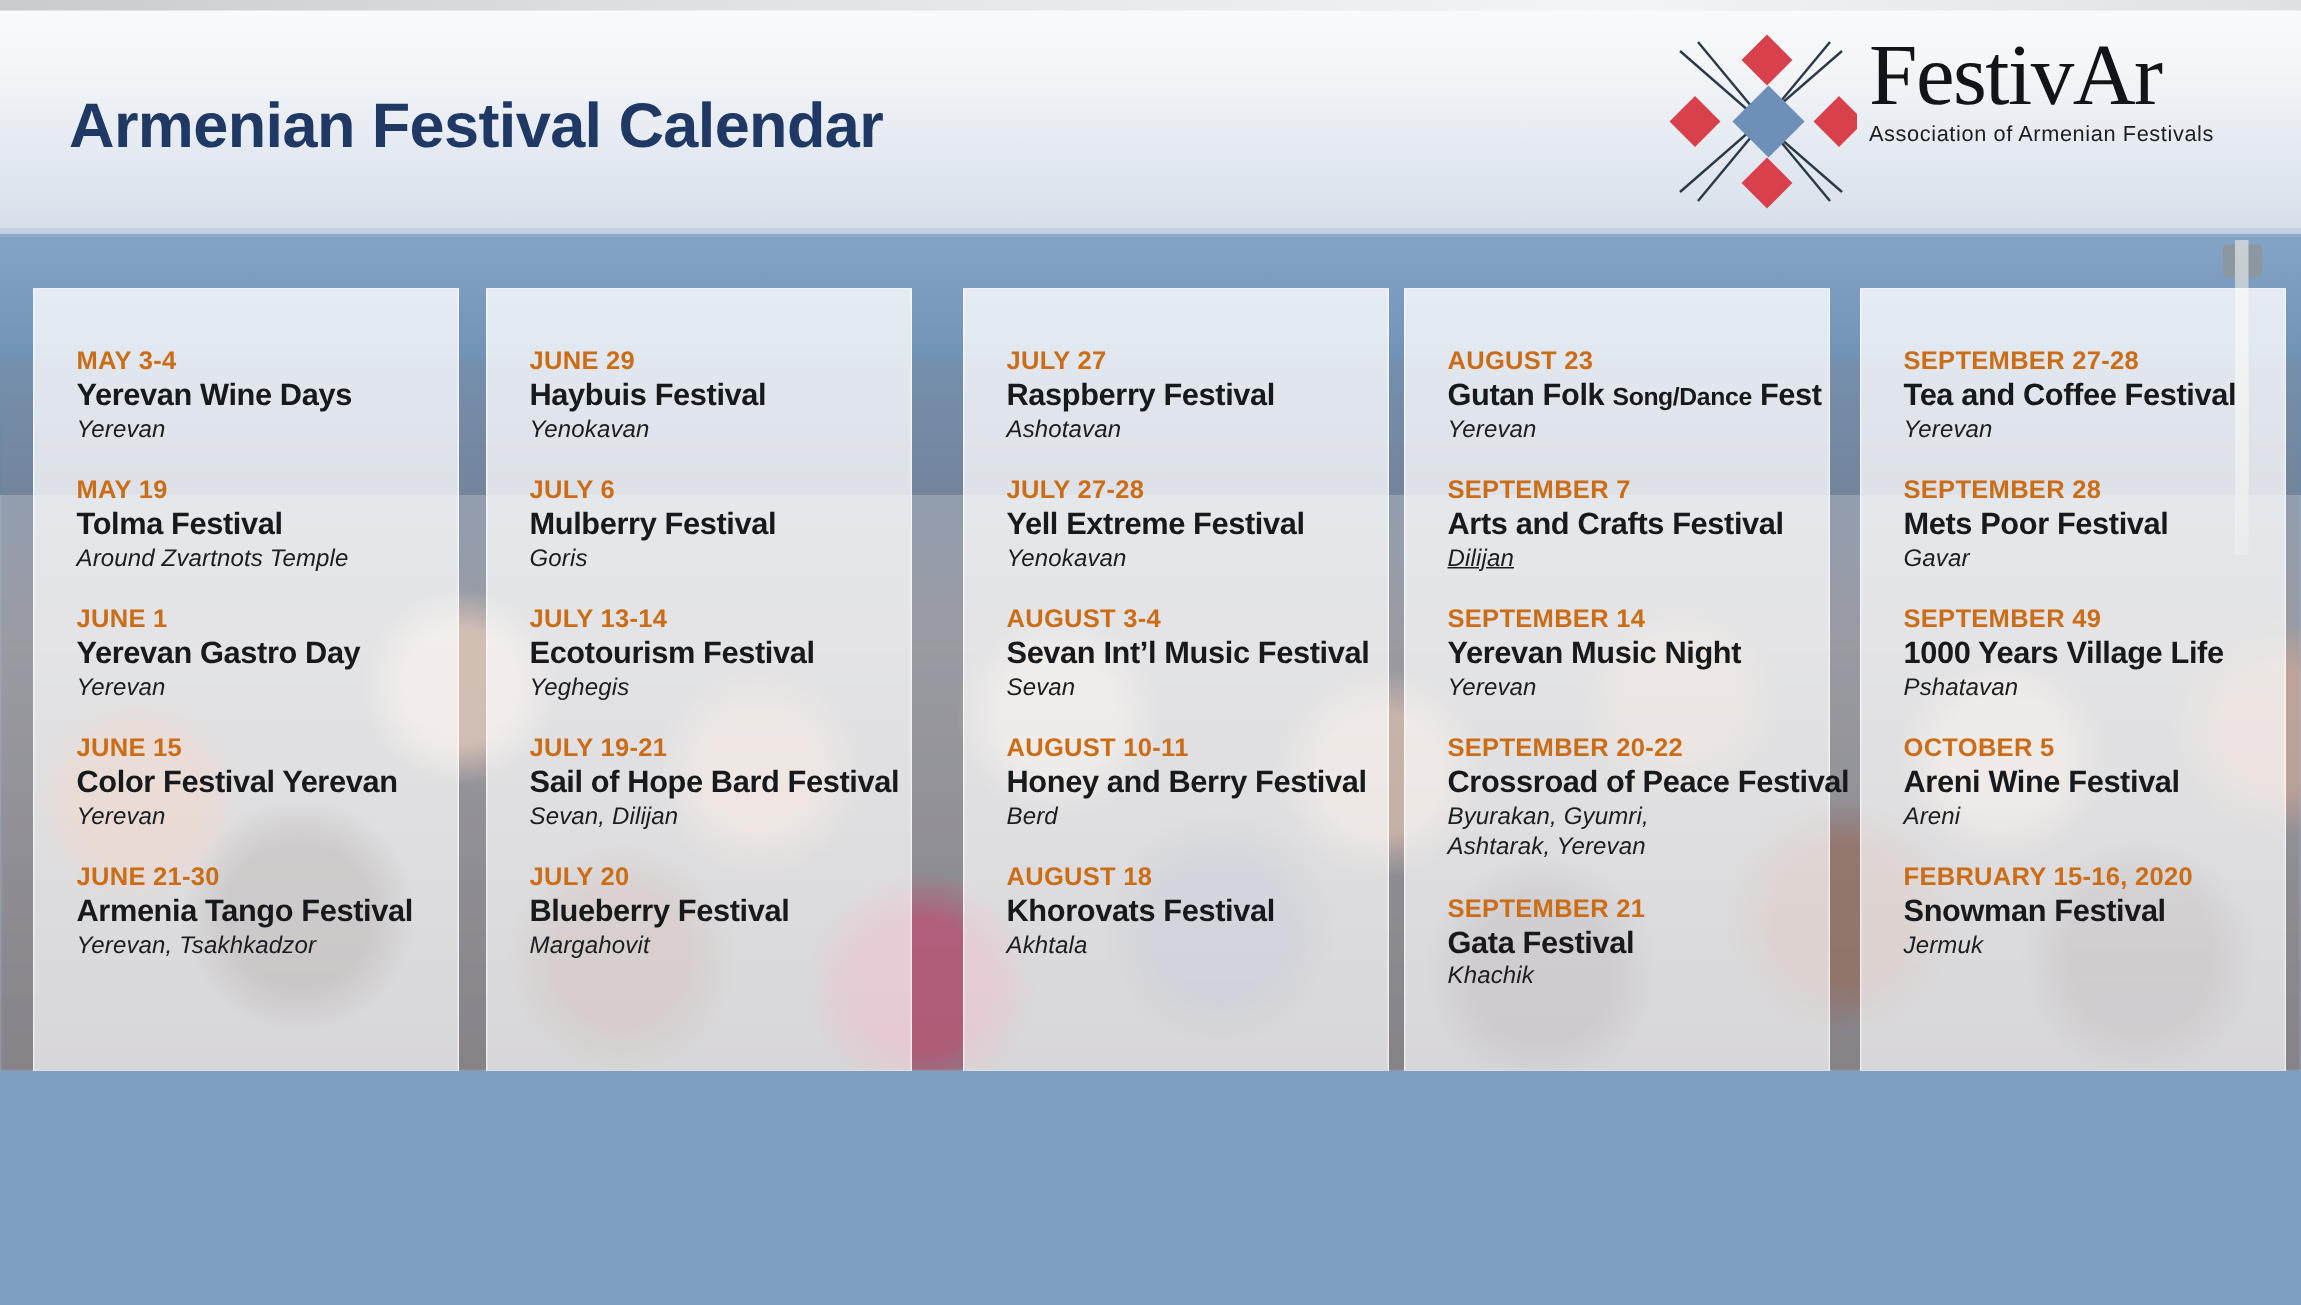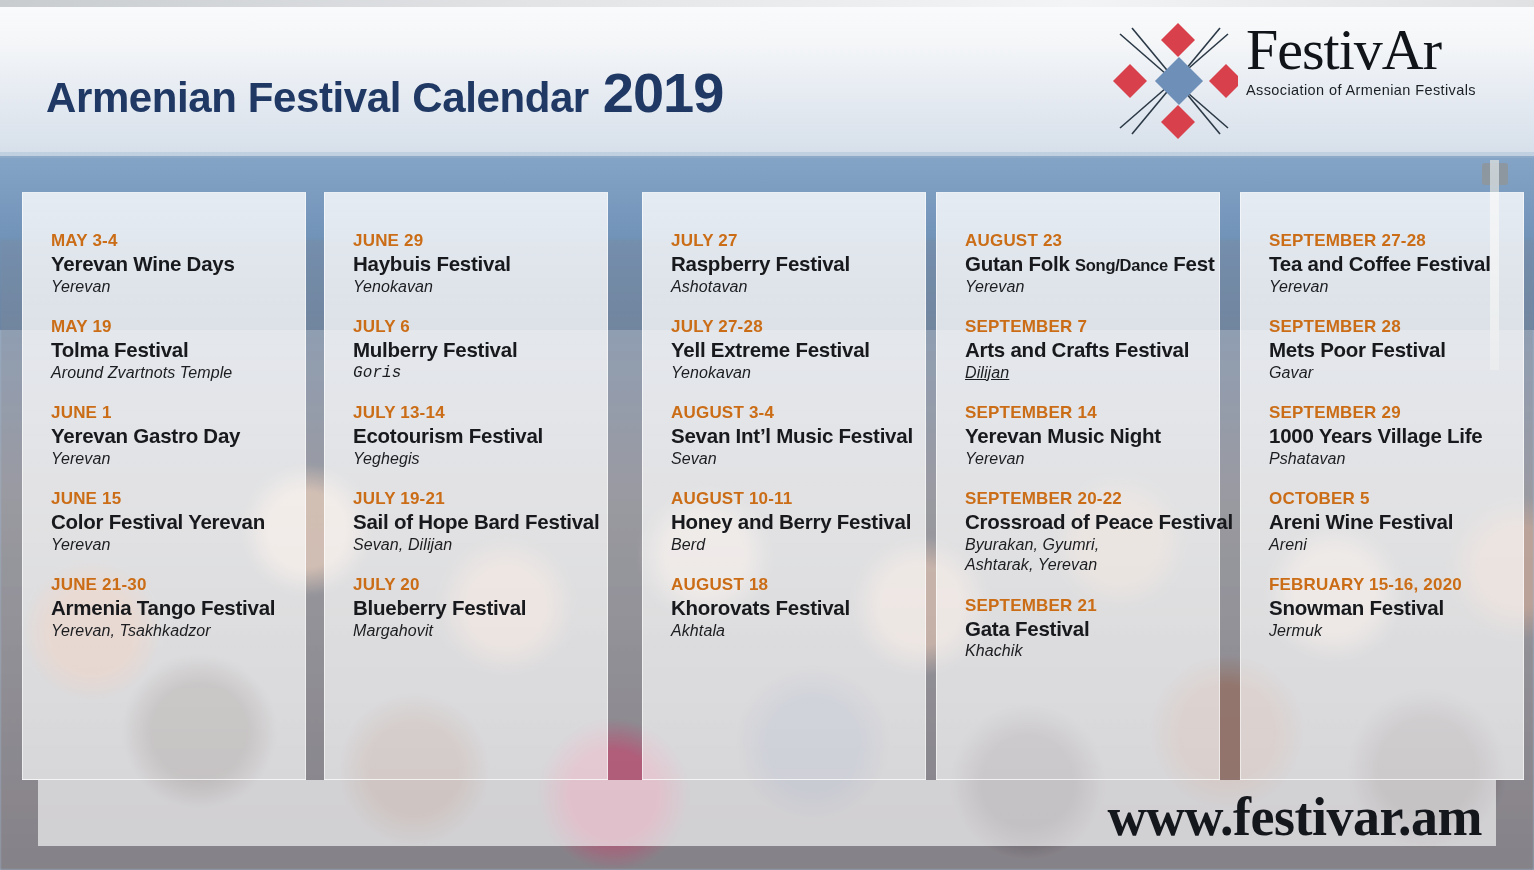--- a/index.html
+++ b/index.html
@@ -1,21 +1,21 @@
 <!DOCTYPE html>
 <html><head>
 <meta charset="utf-8">
 <style>
   html,body{margin:0;padding:0;}
   body{
     width:1534px;height:870px;overflow:hidden;
     font-family:"Liberation Sans","DejaVu Sans",sans-serif;
     background:#7e9ec2;
   }
-  .poster{position:relative;width:1534px;height:870px;overflow:hidden;}
+  .poster{position:relative;width:1534px;height:714px;overflow:hidden;}
 
   
   .bg{position:absolute;inset:0;z-index:0;overflow:hidden;background:#9fb9d4;}
   .bg-sky{
     position:absolute;left:0;right:0;top:0;height:330px;
     background:linear-gradient(180deg,#9db9d6 0%,#86a6c8 45%,#6d8fb4 78%,#5d82ab 100%);
   }
   .bg-mountain{
     position:absolute;left:0;right:0;top:18px;height:140px;
     background:linear-gradient(180deg,rgba(150,168,188,.85),rgba(168,186,206,.25));
@@ -137,21 +137,20 @@
     <div class="bg-pole"></div>
   </div>
 
   <div class="header">
     <div class="header-topline"></div>
   </div>
   <div class="header-underline"></div>
 
   <div class="title-wrap">
     <span class="title-main">Armenian Festival Calendar</span>
-    <span class="title-year">2019</span>
   </div>
 
   <div class="logo">
     <div class="logo-mark">
       <svg width="128" height="118" viewBox="0 0 128 118" aria-hidden="true">
         <g stroke="#2b3947" stroke-width="1.6" fill="none">
           <line x1="10" y1="12" x2="118" y2="106"></line>
           <line x1="118" y1="12" x2="10" y2="106"></line>
           <line x1="22" y1="6" x2="110" y2="112"></line>
           <line x1="110" y1="6" x2="22" y2="112"></line>
@@ -199,21 +198,21 @@
       </div>
     <div class="col">
         <div class="event">
           <div class="event-date">JUNE 29</div>
           <div class="event-name">Haybuis Festival</div>
           <div class="event-place" style="white-space: pre-line;">Yenokavan</div>
         </div>
         <div class="event">
           <div class="event-date">JULY 6</div>
           <div class="event-name">Mulberry Festival</div>
-          <div class="event-place" style="white-space: pre-line; font-family: Liberation Mono, monospace;">Goris</div>
+          <div class="event-place" style="white-space: pre-line;">Goris</div>
         </div>
         <div class="event">
           <div class="event-date">JULY 13-14</div>
           <div class="event-name">Ecotourism Festival</div>
           <div class="event-place" style="white-space: pre-line;">Yeghegis</div>
         </div>
         <div class="event">
           <div class="event-date">JULY 19-21</div>
           <div class="event-name">Sail of Hope Bard Festival</div>
           <div class="event-place" style="white-space: pre-line; font-style: italic;">Sevan, Dilijan</div>
@@ -284,21 +283,21 @@
           <div class="event-date">SEPTEMBER 27-28</div>
           <div class="event-name">Tea and Coffee Festival</div>
           <div class="event-place" style="white-space: pre-line;">Yerevan</div>
         </div>
         <div class="event">
           <div class="event-date">SEPTEMBER 28</div>
           <div class="event-name">Mets Poor Festival</div>
           <div class="event-place" style="white-space: pre-line;">Gavar</div>
         </div>
         <div class="event">
-          <div class="event-date">SEPTEMBER 29</div>
+          <div class="event-date">SEPTEMBER 49</div>
           <div class="event-name">1000 Years Village Life</div>
           <div class="event-place" style="white-space: pre-line;">Pshatavan</div>
         </div>
         <div class="event">
           <div class="event-date">OCTOBER 5</div>
           <div class="event-name">Areni Wine Festival</div>
           <div class="event-place" style="white-space: pre-line;">Areni</div>
         </div>
         <div class="event">
           <div class="event-date">FEBRUARY 15-16, 2020</div>

